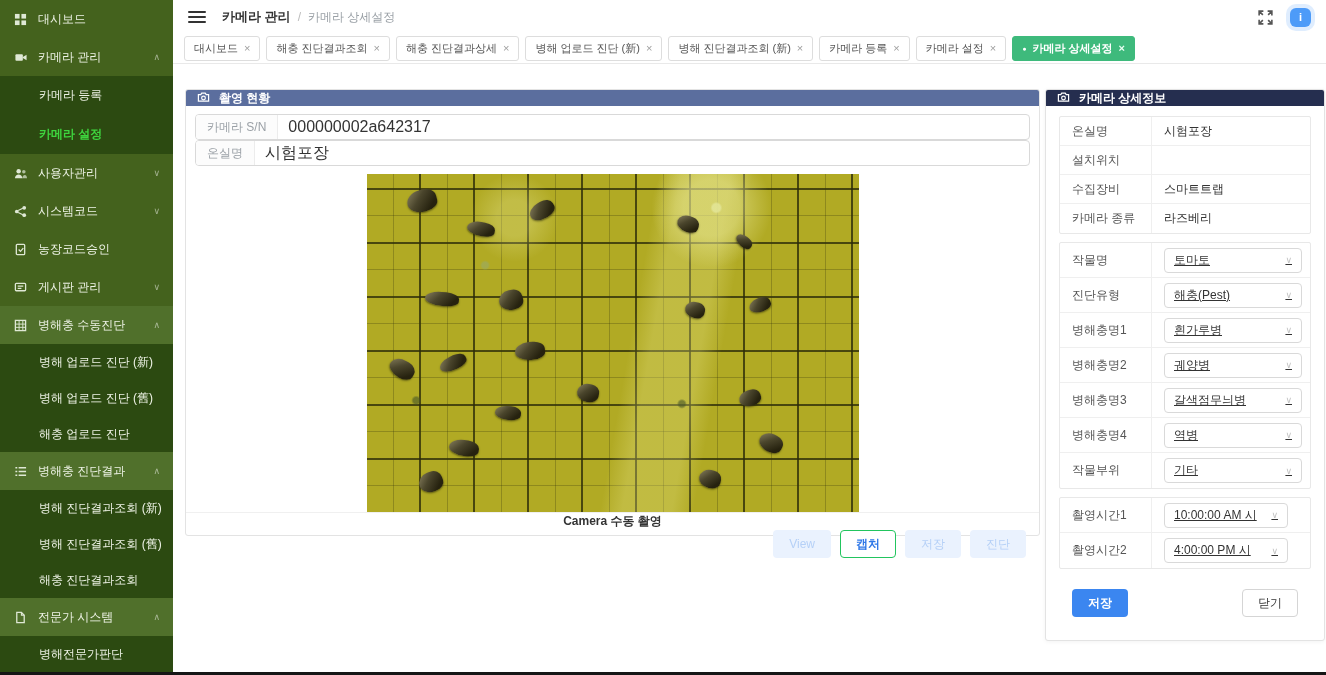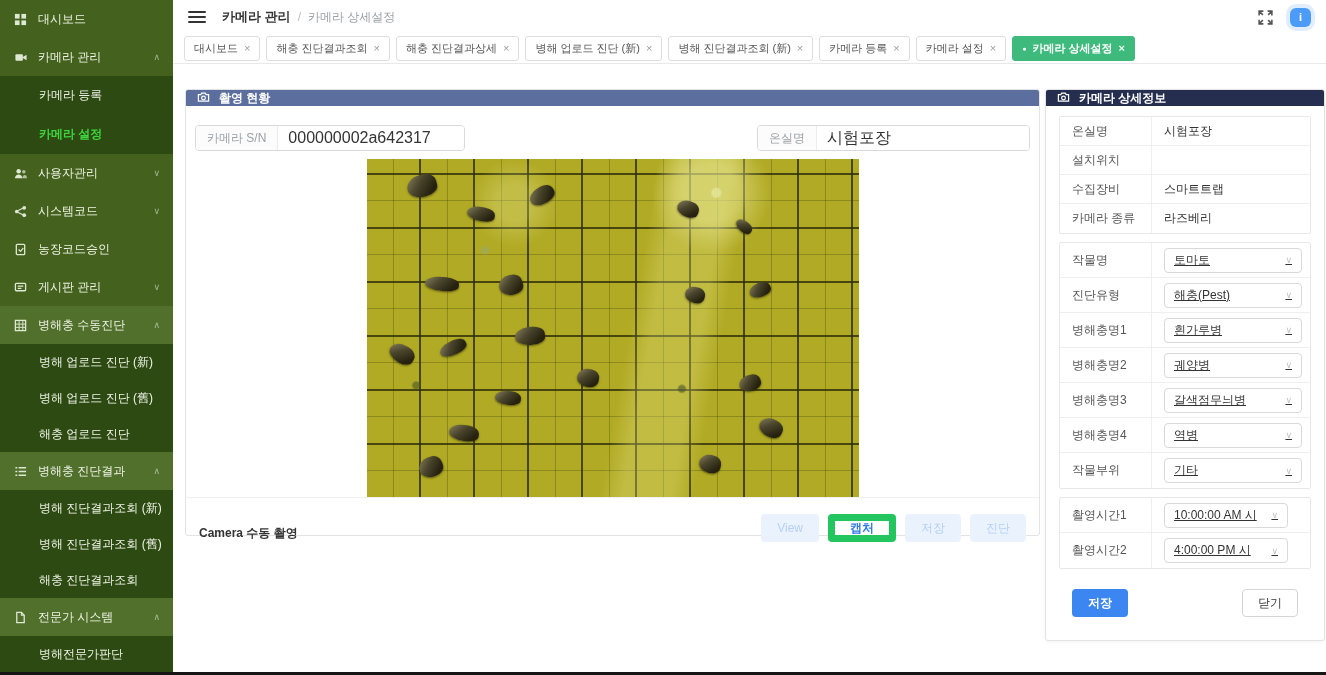--- a/index.html
+++ b/index.html
@@ -51,21 +51,21 @@
   .content { flex:1; position:relative; background:#fff; }
 
   
   .capture-panel { position:absolute; left:12px; top:25px; width:855px; height:447px;
                    border:1px solid #e3e3e3; border-radius:3px; background:#fff; display:flex; flex-direction:column; }
   .panel-head { height:16px; display:flex; align-items:center; gap:9px; padding:0 11px; color:#fff;
                 font-size:12px; font-weight:bold; border-radius:2px 2px 0 0; flex-shrink:0; }
   .head-blue { background:#5b6e9e; }
   .head-navy { background:#252e4f; }
 
-  .cap-inputs { display:flex; justify-content:space-between; padding:19px 9px 5px; flex-shrink:0; }
+  .cap-inputs { display:flex; justify-content:space-between; padding:8px 9px 5px; flex-shrink:0;flex-direction:column; }
   .igroup { display:flex; align-items:stretch; border:1px solid #d9d9d9; border-radius:4px; overflow:hidden; height:26px; background:#fff; }
   .igroup .addon { display:flex; align-items:center; padding:0 11px; color:#9aa0a6; font-size:12px; background:#fcfcfc; border-right:1px solid #ececec; white-space:nowrap; }
   .igroup input { border:none; outline:none; font-size:16px; color:#333; padding:0 10px; font-family:inherit; background:#fff; }
   .sn-input { width:186px; }
   .gh-input { width:212px; }
 
   
   .trap-wrap { flex:1; display:flex; justify-content:center; align-items:flex-start; padding-top:3px; }
   .trap {
     position:relative; width:492px; height:338px; overflow:hidden;
@@ -79,27 +79,27 @@
       radial-gradient(circle at 71% 10%, rgba(220,225,150,.8) 0 4px, rgba(0,0,0,0) 6px),
       linear-gradient(100deg, rgba(0,0,0,0) 53%, rgba(230,228,135,.30) 57%, rgba(230,228,135,.30) 66%, rgba(0,0,0,0) 70%),
       repeating-linear-gradient(90deg, rgba(0,0,0,0) 0 26px, rgba(50,50,10,.28) 26px 27px, rgba(0,0,0,0) 27px 54px),
       repeating-linear-gradient(0deg, rgba(0,0,0,0) 0 26px, rgba(50,50,10,.28) 26px 27px, rgba(0,0,0,0) 27px 54px),
       repeating-linear-gradient(90deg, rgba(0,0,0,0) 0 52px, rgba(42,42,8,.78) 52px 54px),
       repeating-linear-gradient(0deg, rgba(0,0,0,0) 0 52px, rgba(42,42,8,.78) 52px 54px);
   }
   .insect { position:absolute; background:linear-gradient(135deg,#8a8260 0%,#4a452c 40%,#26220f 78%);
             border-radius:55% 45% 50% 60% / 60% 50% 45% 55%; box-shadow:0 1px 2px rgba(30,30,5,.55); }
 
-  .cap-footer { height:45px; border-top:1px solid #f0f0f0; display:flex; align-items:flex-end; padding:0 13px; flex-shrink:0; }
+  .cap-footer { height:45px; border-top:1px solid #f0f0f0; display:flex; align-items:center; padding:0 13px; flex-shrink:0;flex-direction:column; }
   .cap-footer .foot-lbl { font-weight:bold; font-size:12px; color:#333; }
   .btn-row { margin-left:auto; display:flex; gap:9px; }
   .btn { height:28px; padding:0 15px; border-radius:4px; font-size:12px; display:flex; align-items:center; justify-content:center;
          border:1px solid transparent; cursor:pointer; font-family:inherit; }
   .btn.ghost { background:#eaf2fe; color:#b5d0f7; }
-  .btn.outline-blue { background:#fff; color:#2f78e8; border:7px solid #22c55e; font-weight:bold; }
+  .btn.outline-blue { background:#fff; color:#2f78e8; border:1px solid #22c55e; font-weight:bold; }
 
   
   .detail-panel { position:absolute; left:872px; top:25px; width:280px; height:552px;
                   border:1px solid #e3e3e3; border-radius:3px; background:#fff;
                   box-shadow:0 1px 4px rgba(0,0,0,.05); display:flex; flex-direction:column; }
   .detail-body { padding:10px 13px 0; flex:1; }
   .dtable { border:1px solid #e8e8e8; border-radius:2px; margin-bottom:8px; }
   .drow { display:flex; border-bottom:1px solid #efefef; align-items:stretch; }
   .drow:last-child { border-bottom:none; }
   .dlabel { width:92px; flex-shrink:0; display:flex; align-items:center; padding-left:12px; font-size:12px; color:#555;

